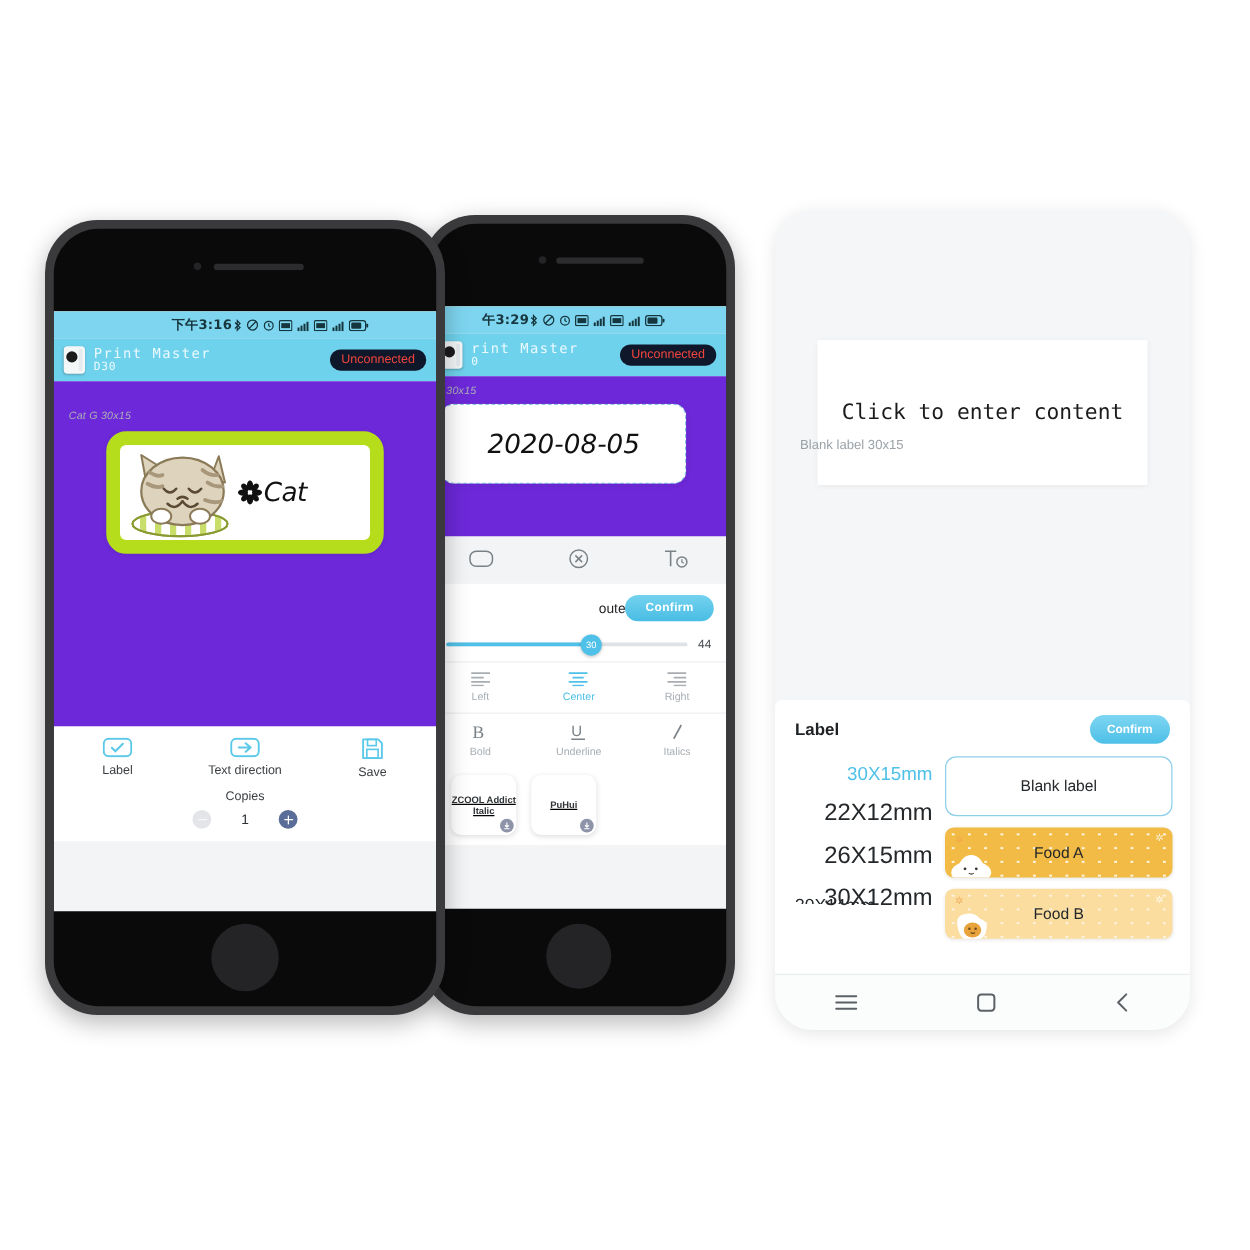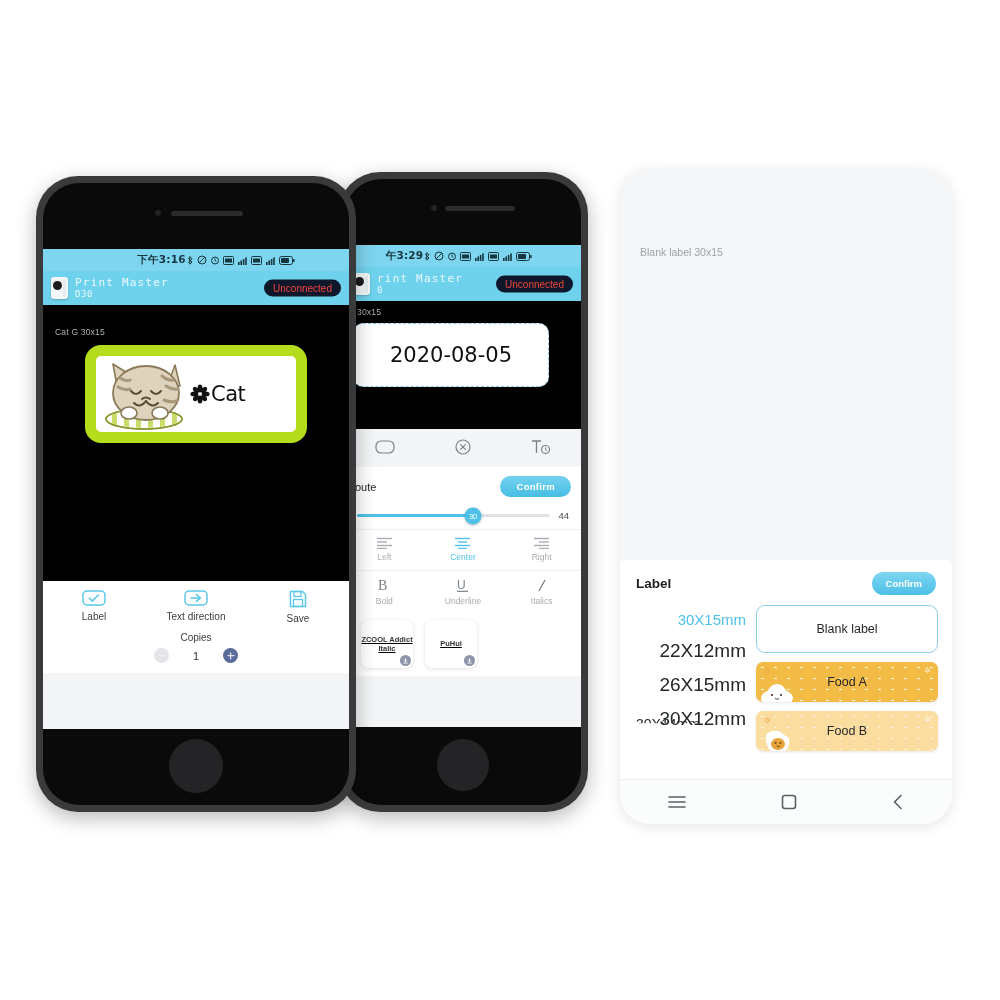--- a/index.html
+++ b/index.html
@@ -61,21 +61,21 @@
             font-family:"DejaVu Sans Mono", monospace;}
   .dev-model{font-size:9px;color:#eaf9ff;letter-spacing:.6px;
              font-family:"DejaVu Sans Mono", monospace;}
   .conn-pill{
     position:absolute;right:8px;top:50%;transform:translateY(-50%);
     background:#0f172a;color:#f1453d;font-size:10px;font-weight:400;
     padding:3px 9px;border-radius:11px;white-space:nowrap;
   }
 
   
-  .canvas-area{background:#000000;position:relative;}
+  .canvas-area{background:#6d28d9;position:relative;font-style:italic;}
   .size-cap{font-size:8.5px;color:#a9b0b4;padding:6px 0 0 12px;letter-spacing:.2px;}
 
   
   .cat-label{
     margin:8px auto 0;width:222px;height:98px;
     background:#ffffff;border:11px solid #b5dd1c;border-radius:16px;
     box-sizing:border-box;display:flex;align-items:center;
     box-shadow:0 1px 4px rgba(0,0,0,.08);
   }
   .cat-art{width:92px;height:76px;position:relative;flex:none;margin-left:2px;}
@@ -119,21 +119,21 @@
   .step-v{width:1.6px;height:7px;}
   .copies-num{font-size:11px;color:#2c2f33;min-width:10px;}
 
   
   .shape-row{
     background:#f2f4f5;display:flex;justify-content:space-around;
     align-items:center;padding:10px 0 12px;
   }
   .panel-white{background:#fff;}
   .confirm-row{
-    display:flex;align-items:center;justify-content:space-between;
+    display:flex;align-items:center;justify-content:flex-end;
     padding:9px 10px 7px 10px;
   }
   .confirm-lbl{font-size:11px;color:#1f2124;}
   .btn-confirm{
     background:linear-gradient(180deg,#74d2ef,#49bde4);
     color:#fff;font-size:9.5px;font-weight:700;
     padding:5px 16px;border-radius:13px;letter-spacing:.3px;
   }
   .slider-row{display:flex;align-items:center;gap:8px;padding:6px 12px 8px;}
   .track{flex:1;height:3px;background:#e0e3e6;border-radius:2px;position:relative;}
@@ -565,20 +565,23 @@
         </div>
 
       </div>
     </div>
   </div>
 
   <div class="android">
 
     <div class="a-top">
       <div class="a-cap">Blank label 30x15</div>
+      <div class="blank-label" style="margin-top:104px;">
+        <div class="blank-txt">Click to enter content</div>
+      </div>
     </div>
 
     <div class="a-sheet">
       <div class="a-sheet-head">
         <div class="a-title">Label</div>
         <div class="btn-confirm-a">Confirm</div>
       </div>
 
       <div class="a-body">
         <div class="size-col">

